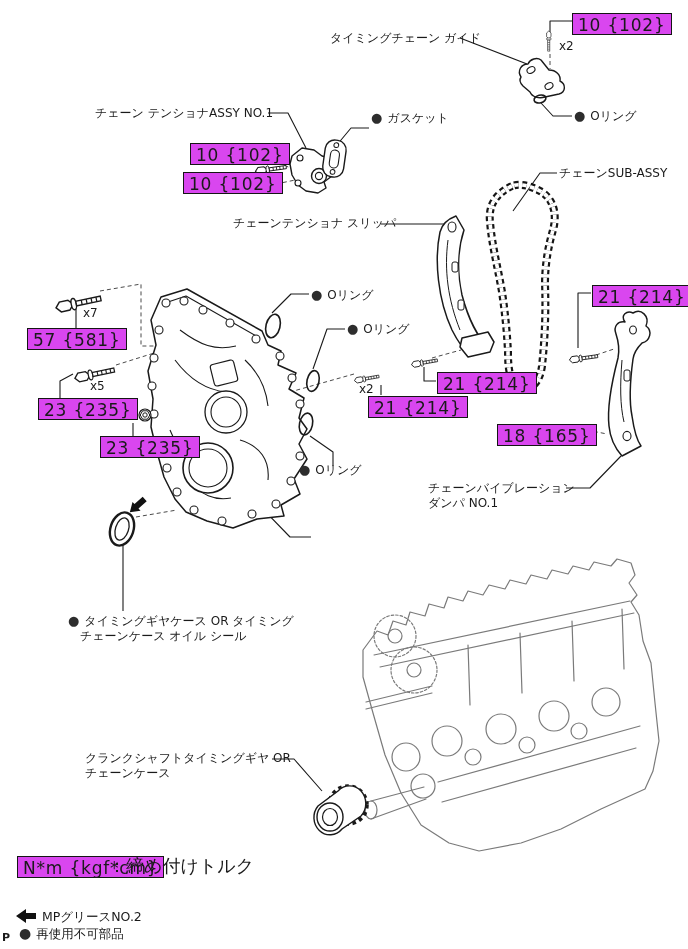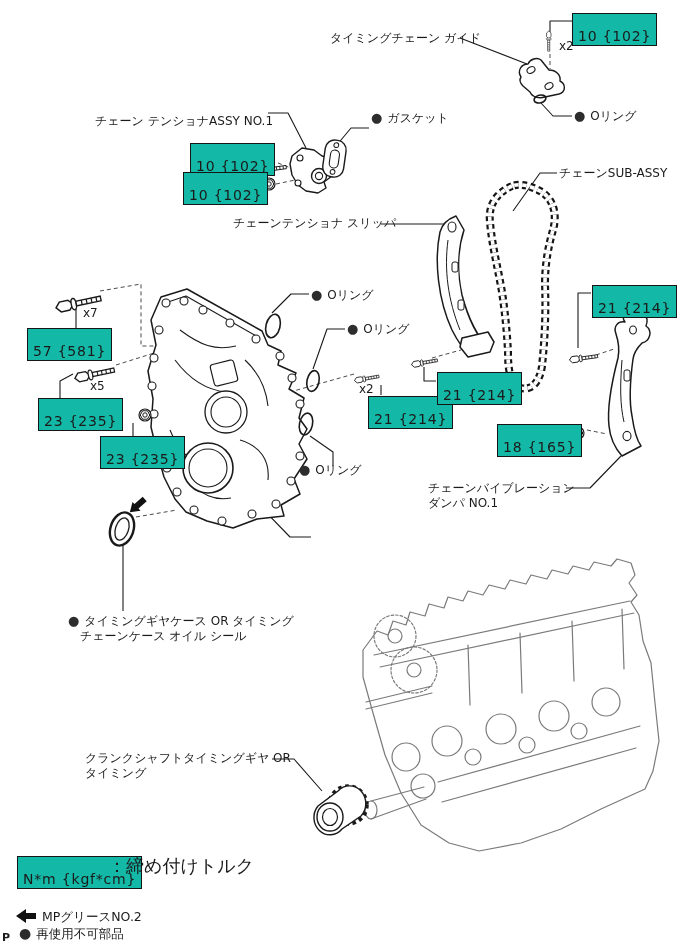--- a/index.html
+++ b/index.html
@@ -2,22 +2,22 @@
 <html><head>
 <meta charset="utf-8">
 <style>
   *{box-sizing:border-box}
   html,body{margin:0;padding:0;background:#fff}
   body{font-family:"DejaVu Sans",sans-serif;color:#1a1a1a}
   .stage{position:relative;width:688px;height:949px;background:#fff;overflow:hidden}
   svg.art{position:absolute;left:0;top:0}
   .lbl{position:absolute;font-size:12px;line-height:15px;white-space:nowrap}
   .bullet{display:inline-block;color:#2d2d2d;font-size:13px;margin-right:5px}
-  .torque{position:absolute;border:1.4px solid #151515;padding:16px 5px 2px;font-size:14px;
-          letter-spacing:.8px;white-space:nowrap;background:#14b8a6;line-height:13px}
+  .torque{position:absolute;border:1.4px solid #151515;padding:5px 5px 2px;font-size:17px;
+          letter-spacing:.8px;white-space:nowrap;background:#d946ef;line-height:13px}
   .qty{position:absolute;font-size:12px;line-height:13px}
   .indent{padding-left:12px}
   .legend-desc{position:absolute;font-size:18px;line-height:15px;white-space:nowrap}
   .legend-row{position:absolute;font-size:12.5px;line-height:16px;white-space:nowrap}
   .arrow-ico{display:inline-block;vertical-align:-3px;margin-right:5px}
   .footer-p{position:absolute;left:2px;top:931px;font-size:11px;font-weight:bold}
 </style>
 </head>
 <body>
 
@@ -246,21 +246,21 @@
 
 <div class="lbl" style="left:330px;top:31px">タイミングチェーン ガイド</div>
 
 <div class="torque" style="left:572px;top:13px">10 {102}</div>
 <div class="qty" style="left:559px;top:40px">x2</div>
 
 <div class="lbl" style="left:574px;top:108px">
   <span class="bullet">●</span><span>Oリング</span>
 </div>
 
-<div class="lbl" style="left:95px;top:114px">チェーン テンショナASSY NO.1</div>
+<div class="lbl" style="left:95px;top:106px">チェーン テンショナASSY NO.1</div>
 
 <div class="lbl" style="left:371px;top:110px">
   <span class="bullet">●</span><span>ガスケット</span>
 </div>
 
 <div class="torque" style="left:190px;top:143px">10 {102}</div>
 <div class="torque" style="left:183px;top:172px">10 {102}</div>
 
 <div class="lbl" style="left:559px;top:166px">チェーンSUB-ASSY</div>
 
@@ -297,21 +297,21 @@
 </div>
 
 
 <div class="lbl" style="left:68px;top:613px">
   <span class="bullet">●</span><span>タイミングギヤケース OR タイミング</span><br>
   <span class="indent">チェーンケース オイル シール</span>
 </div>
 
 <div class="lbl" style="left:85px;top:751px">
   <span>クランクシャフトタイミングギヤ OR</span><br>
-  <span>タイミング</span>
+  <span>チェーンケース</span>
 </div>
 
 <div class="torque" style="left:17px;top:856px">N*m {kgf*cm}</div>
 <div class="legend-desc" style="left:108px;top:858px">：締め付けトルク</div>
 
 <div class="legend-row" style="left:19px;top:925px">
   <span class="bullet" style="font-size:14px">●</span><span>再使用不可部品</span>
 </div>
 
 <div class="legend-row" style="left:15px;top:908px">

